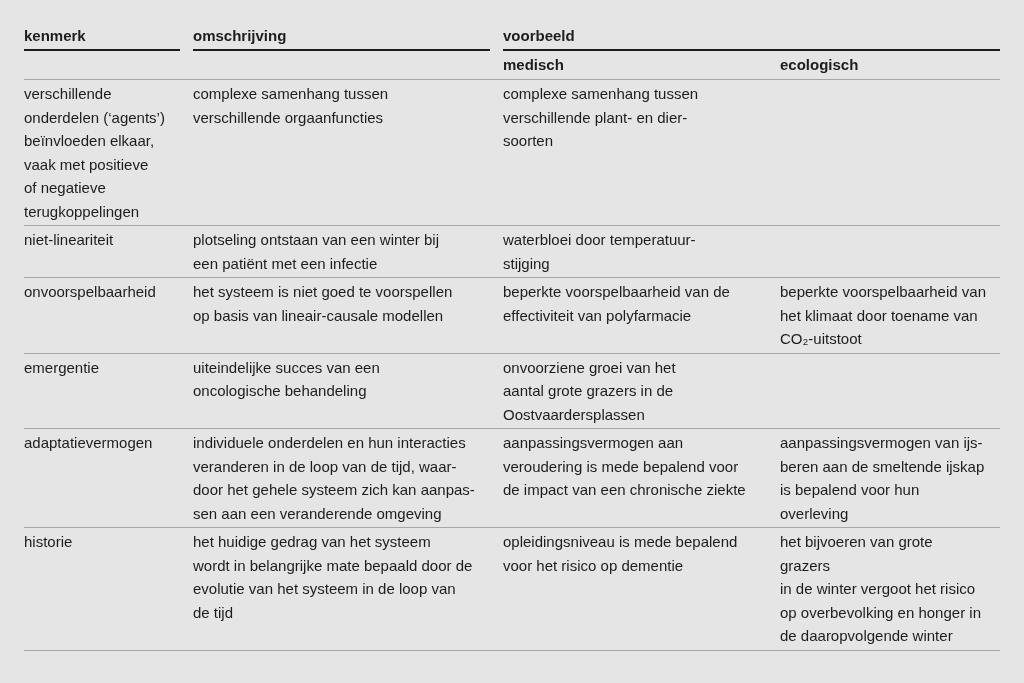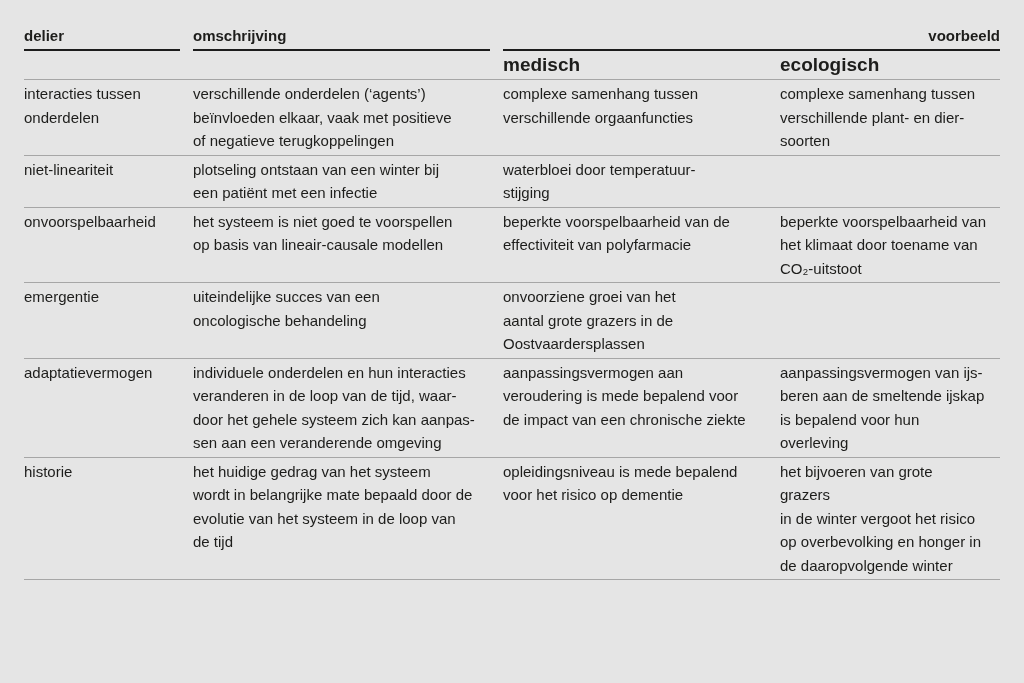--- a/index.html
+++ b/index.html
@@ -26,30 +26,30 @@
     font-size: 15px;
     line-height: 19px;
     padding-bottom: 4px;
     border-bottom: 2px solid #1c1c1c;
     margin-right: 13px;
   }
   .head .span2 {
     grid-column: 3 / 5;
   }
   .head .span2 .hl {
-    text-align: right;
+    text-align: left;
     margin-right: 0;
   }
   
   .subhead {
     border-bottom: 1px solid #a6a6a6;
   }
   .subhead .sc {
     font-weight: bold;
-    font-size: 19px;
+    font-size: 15px;
     line-height: 20px;
     padding: 4px 14px 4px 0;
   }
   
   .row {
     border-bottom: 1px solid #a6a6a6;
   }
   .row .cell {
     font-size: 15px;
     line-height: 23.5px;
@@ -57,40 +57,38 @@
     white-space: pre-line;
   }
 </style>
 </head>
 <body>
 
 <div class="tbl">
 
   <div class="grid head">
     <div>
-      <span class="hl">delier</span>
+      <span class="hl">kenmerk</span>
     </div>
     <div>
       <span class="hl">omschrijving</span>
     </div>
     <div class="span2">
       <span class="hl">voorbeeld</span>
     </div>
   </div>
 
   <div class="grid subhead">
     <div class="sc"></div>
     <div class="sc"></div>
     <div class="sc">medisch</div>
     <div class="sc">ecologisch</div>
   </div>
 
   <div class="grid row">
-    <div class="cell">interacties tussen
-onderdelen</div>
     <div class="cell">verschillende onderdelen (‘agents’)
 beïnvloeden elkaar, vaak met positieve
 of negatieve terugkoppelingen</div>
     <div class="cell">complexe samenhang tussen
 verschillende orgaanfuncties</div>
     <div class="cell">complexe samenhang tussen
 verschillende plant- en dier-
 soorten</div>
   </div>
 

